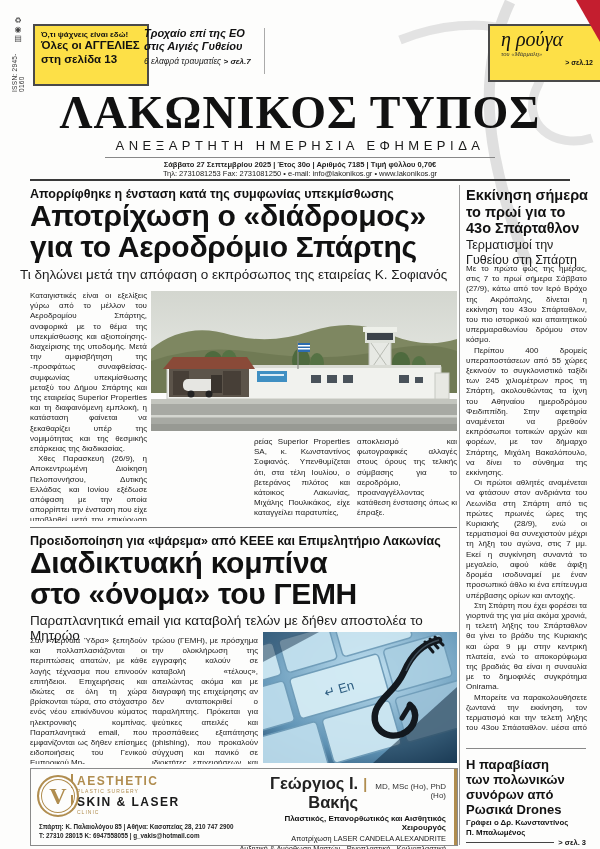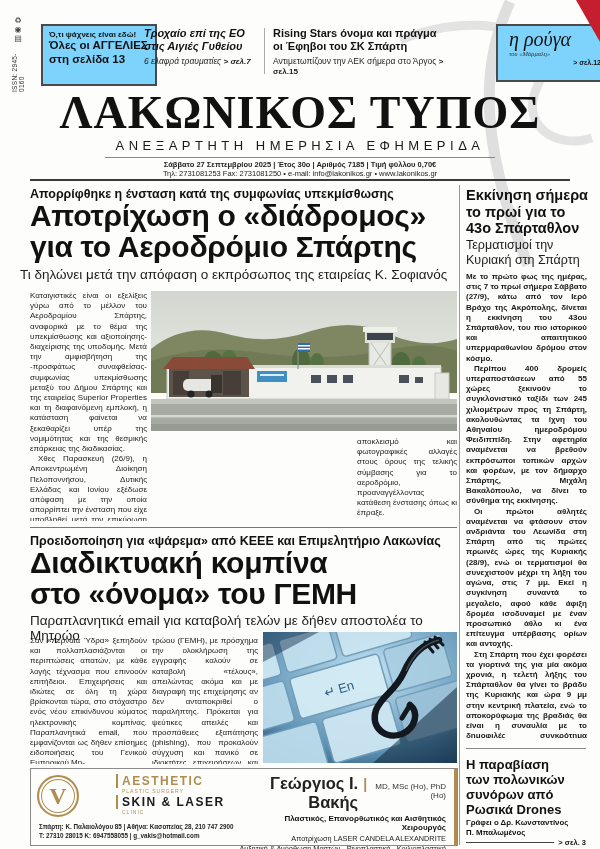--- a/index.html
+++ b/index.html
@@ -17,21 +17,21 @@
 
   
   .corner{right:0;top:0;width:0;height:0;border-top:42px solid #c41e2f;border-left:24px solid transparent;z-index:2;}
 
   
   .issn{left:5px;top:16px;width:26px;height:76px;display:flex;flex-direction:column;align-items:center;z-index:1;}
   .issn .ic{font-size:8px;line-height:9px;color:#444;}
   .issn .txt{writing-mode:vertical-rl;transform:rotate(180deg);font-size:6.5px;color:#333;margin-top:3px;letter-spacing:.3px;}
 
   
-  .t-box{border:2px solid #4a4a4a;background:#7dd3fc;margin-left:8px;}
+  .t-box{border:2px solid #4a4a4a;background:#fde047;}
   .teaser1{left:33px;top:24px;width:100px;height:50px;padding:4px 6px;z-index:1;}
   .teaser1 .l1{font-size:8px;font-weight:bold;}
   .teaser1 .l2,.teaser1 .l3{font-size:11.5px;font-weight:bold;line-height:13.5px;}
   .teaser2{left:144px;top:27px;width:112px;z-index:1;font-style:italic;}
   .tz-title{font-size:11px;font-weight:bold;line-height:13px;}
   .tz-sub{font-size:8.5px;margin-top:3px;color:#222;}
   .tz-sub b{font-size:8px;}
   .vdiv1{left:264px;top:28px;width:1px;height:46px;background:#aaa;z-index:1;}
   .teaser3{left:273px;top:27px;width:180px;z-index:1;}
   .teaser4{left:488px;top:24px;width:92px;height:50px;padding:2px 11px;z-index:1;}
@@ -71,39 +71,39 @@
   .body2a{left:30px;top:636px;width:117px;height:128px;}
   .body2b{left:152px;top:636px;width:106px;height:128px;}
   .photo2{left:263px;top:632px;width:194px;height:131px;z-index:1;}
 
   
   .adbox{left:30px;top:768px;width:426px;height:76px;border:1px solid #8a8a8a;z-index:1;display:flex;}
   .ad-left{width:200px;padding:5px 0 0 8px;position:relative;}
   .vlogo{position:absolute;left:6px;top:6px;width:38px;height:38px;border:2px solid #b08d4f;border-radius:50%;
          box-shadow:inset 0 0 0 2px #fff,inset 0 0 0 3px #b08d4f;display:flex;align-items:center;justify-content:center;}
   .vlogo span{font-family:"Liberation Serif",serif;font-size:24px;font-weight:bold;color:#b08d4f;line-height:1;}
-  .brand{margin-left:77px;}
+  .brand{margin-left:32px;}
   .brand .b1{color:#b08d4f;font-weight:bold;font-size:12px;letter-spacing:1.5px;border-left:2px solid #b08d4f;padding-left:4px;}
   .brand .b1s{color:#b08d4f;font-size:5px;letter-spacing:1px;padding-left:6px;}
   .brand .b2{color:#1a1a1a;font-weight:bold;font-size:12px;letter-spacing:1.5px;border-left:2px solid #b08d4f;padding-left:4px;margin-top:1px;}
   .brand .b2s{color:#b08d4f;font-size:5px;letter-spacing:1px;padding-left:6px;}
   .ad-addr{position:absolute;left:8px;bottom:5px;font-size:6.3px;font-weight:bold;color:#222;line-height:8.5px;}
   .ad-right{flex:1;padding:5px 8px 0 0;text-align:right;border-right:3px solid #b08d4f;}
   .doc-row{display:flex;justify-content:flex-end;align-items:baseline;gap:5px;}
   .doc-name{font-size:16.5px;font-weight:bold;color:#222;}
   .doc-bar{color:#b08d4f;font-weight:bold;font-size:14px;}
   .doc-cred{font-size:8px;color:#333;}
   .doc-spec{font-size:8px;font-weight:bold;margin-top:2px;}
   .doc-line{font-size:7.3px;color:#222;margin-top:1.5px;line-height:9px;}
 
   
   .vdiv-main{left:459px;top:185px;width:1px;height:660px;background:#999;z-index:1;}
   .sb-head{left:466px;top:187px;width:122px;font-size:14.5px;font-weight:bold;line-height:16.5px;z-index:1;}
   .sb-sub{left:466px;top:238px;width:122px;font-size:12.5px;line-height:15px;color:#1c1c1c;z-index:1;}
-  .sb-body{left:466px;top:272px;width:121px;height:466px;z-index:1;font-weight:bold;}
+  .sb-body{left:466px;top:264px;width:121px;height:466px;z-index:1;}
   .sb-div{left:466px;top:748px;width:120px;height:1px;background:#888;z-index:1;}
   .dr-head{left:466px;top:757px;width:122px;font-size:13px;font-weight:bold;line-height:15px;z-index:1;}
   .dr-by{left:466px;top:818px;width:122px;font-size:7.8px;font-weight:bold;line-height:9.5px;z-index:1;}
   .dr-pageline{left:466px;top:838px;width:120px;display:flex;align-items:center;z-index:1;}
   .dr-pageline .dash{flex:1;height:1px;background:#444;margin-right:4px;}
   .dr-pageline .pg{font-size:7.5px;font-weight:bold;}
 </style>
 </head>
 <body>
 
@@ -130,25 +130,20 @@
   </div>
 
   <div class="abs teaser2">
     <div class="tz-title prelines">Τροχαίο επί της ΕΟ
 στις Αιγιές Γυθείου</div>
     <div class="tz-sub"><span>6 ελαφρά τραυματίες </span><b>&gt; σελ.7</b></div>
   </div>
 
   <div class="abs vdiv1"></div>
 
-  <div class="abs teaser3">
-    <div class="tz-title prelines">Rising Stars όνομα και πράγμα
-οι Έφηβοι του ΣΚ Σπάρτη</div>
-    <div class="tz-sub"><span>Αντιμετωπίζουν την ΑΕΚ σήμερα στο Άργος </span><b>&gt; σελ.15</b></div>
-  </div>
 
   <div class="abs t-box teaser4">
     <div class="rouga-t">η ρούγα</div>
     <div class="rouga-s">του «Μάρμαλη»</div>
     <div class="rouga-p">&gt; σελ.12</div>
   </div>
 
   <div class="abs mast-title">ΛΑΚΩΝΙΚΟΣ ΤΥΠΟΣ</div>
   <div class="abs mast-sub">ΑΝΕΞΑΡΤΗΤΗ ΗΜΕΡΗΣΙΑ ΕΦΗΜΕΡΙΔΑ</div>
   <div class="abs mast-rule1"></div>
@@ -217,20 +212,23 @@
     <rect x="248" y="84" width="10" height="8" fill="#49525a"></rect>
     <rect x="264" y="86" width="8" height="6" fill="#49525a"></rect>
     <rect x="284" y="82" width="14" height="26" fill="#e7e8e3" stroke="#c6c8c1" stroke-width="1"></rect>
 
     <rect x="0" y="108" width="306" height="32" fill="#a7a9a3"></rect>
     <rect x="0" y="108" width="306" height="5" fill="#c3c5be"></rect>
     <rect x="0" y="124" width="306" height="2.5" fill="#d4d6d0"></rect>
     <rect x="0" y="133" width="306" height="7" fill="#979993"></rect>
   </svg>
 
+  <div class="abs smallbody just clip pcolB">
+    <p class="noindent">ρείας Superior Properties SA, κ. Κωνσταντίνος Σοφιανός. Υπενθυμίζεται ότι, στα τέλη Ιουλίου, ο βετεράνος πιλότος και κάτοικος Λακωνίας, Μιχάλης Πουλικάκος, είχε καταγγείλει παρατυπίες,</p>
+  </div>
   <div class="abs smallbody clip pcolC">
     <p class="noindent just">αποκλεισμό και φωτογραφικές αλλαγές στους όρους της τελικής σύμβασης για το αεροδρόμιο, προαναγγέλλοντας κατάθεση ένστασης όπως κι έπραξε.</p>
     <span class="cont">συνέχεια σελ. 9</span>
   </div>
 
   <div class="abs hdiv1"></div>
 
   <div class="abs kicker kicker2">Προειδοποίηση για «ψάρεμα» από ΚΕΕΕ και Επιμελητήριο Λακωνίας</div>
   <div class="abs headline headline2 prelines">Διαδικτυακή κομπίνα
 στο «όνομα» του ΓΕΜΗ</div>
@@ -302,21 +300,21 @@
 
     </div>
   </div>
 
   <div class="abs vdiv-main"></div>
 
   <div class="abs sb-head prelines">Εκκίνηση σήμερα
 το πρωί για το
 43ο Σπάρταθλον</div>
   <div class="abs sb-sub prelines">Τερματισμοί την
-Κυριακή στη Σπάρτη</div>
+Γυθείου στη Σπάρτη</div>
   <div class="abs smallbody just clip sb-body">
     <p class="noindent">Με το πρώτο φως της ημέρας, στις 7 το πρωί σήμερα Σάββατο (27/9), κάτω από τον Ιερό Βράχο της Ακρόπολης, δίνεται η εκκίνηση του 43ου Σπάρταθλον, του πιο ιστορικού και απαιτητικού υπερμαραθωνίου δρόμου στον κόσμο.</p>
     <p>Περίπου 400 δρομείς υπεραποστάσεων από 55 χώρες ξεκινούν το συγκλονιστικό ταξίδι των 245 χιλιομέτρων προς τη Σπάρτη, ακολουθώντας τα ίχνη του Αθηναίου ημεροδρόμου Φειδιππίδη. Στην αφετηρία αναμένεται να βρεθούν εκπρόσωποι τοπικών αρχών και φορέων, με τον δήμαρχο Σπάρτης, Μιχάλη Βακαλόπουλο, να δίνει το σύνθημα της εκκίνησης.</p>
     <p>Οι πρώτοι αθλητές αναμένεται να φτάσουν στον ανδριάντα του Λεωνίδα στη Σπάρτη από τις πρώτες πρωινές ώρες της Κυριακής (28/9), ενώ οι τερματισμοί θα συνεχιστούν μέχρι τη λήξη του αγώνα, στις 7 μμ. Εκεί η συγκίνηση συναντά το μεγαλείο, αφού κάθε άφιξη δρομέα ισοδυναμεί με έναν προσωπικό άθλο κι ένα επίτευγμα υπέρβασης ορίων και αντοχής.</p>
     <p>Στη Σπάρτη που έχει φορέσει τα γιορτινά της για μία ακόμα χρονιά, η τελετή λήξης του Σπάρταθλον θα γίνει το βράδυ της Κυριακής και ώρα 9 μμ στην κεντρική πλατεία, ενώ το αποκορύφωμα της βραδιάς θα είναι η συναυλία με το δημοφιλές συγκρότημα Onirama.</p>
     <p>Μπορείτε να παρακολουθήσετε ζωντανά την εκκίνηση, τον τερματισμό και την τελετή λήξης του 43ου Σπάρταθλον, μέσα από το κανάλι του Δ. Σπάρτης στο Youtube (ΔΗΜΟΣ ΣΠΑΡΤΗΣ).</p>
 
   </div>
 
   <div class="abs sb-div"></div>

